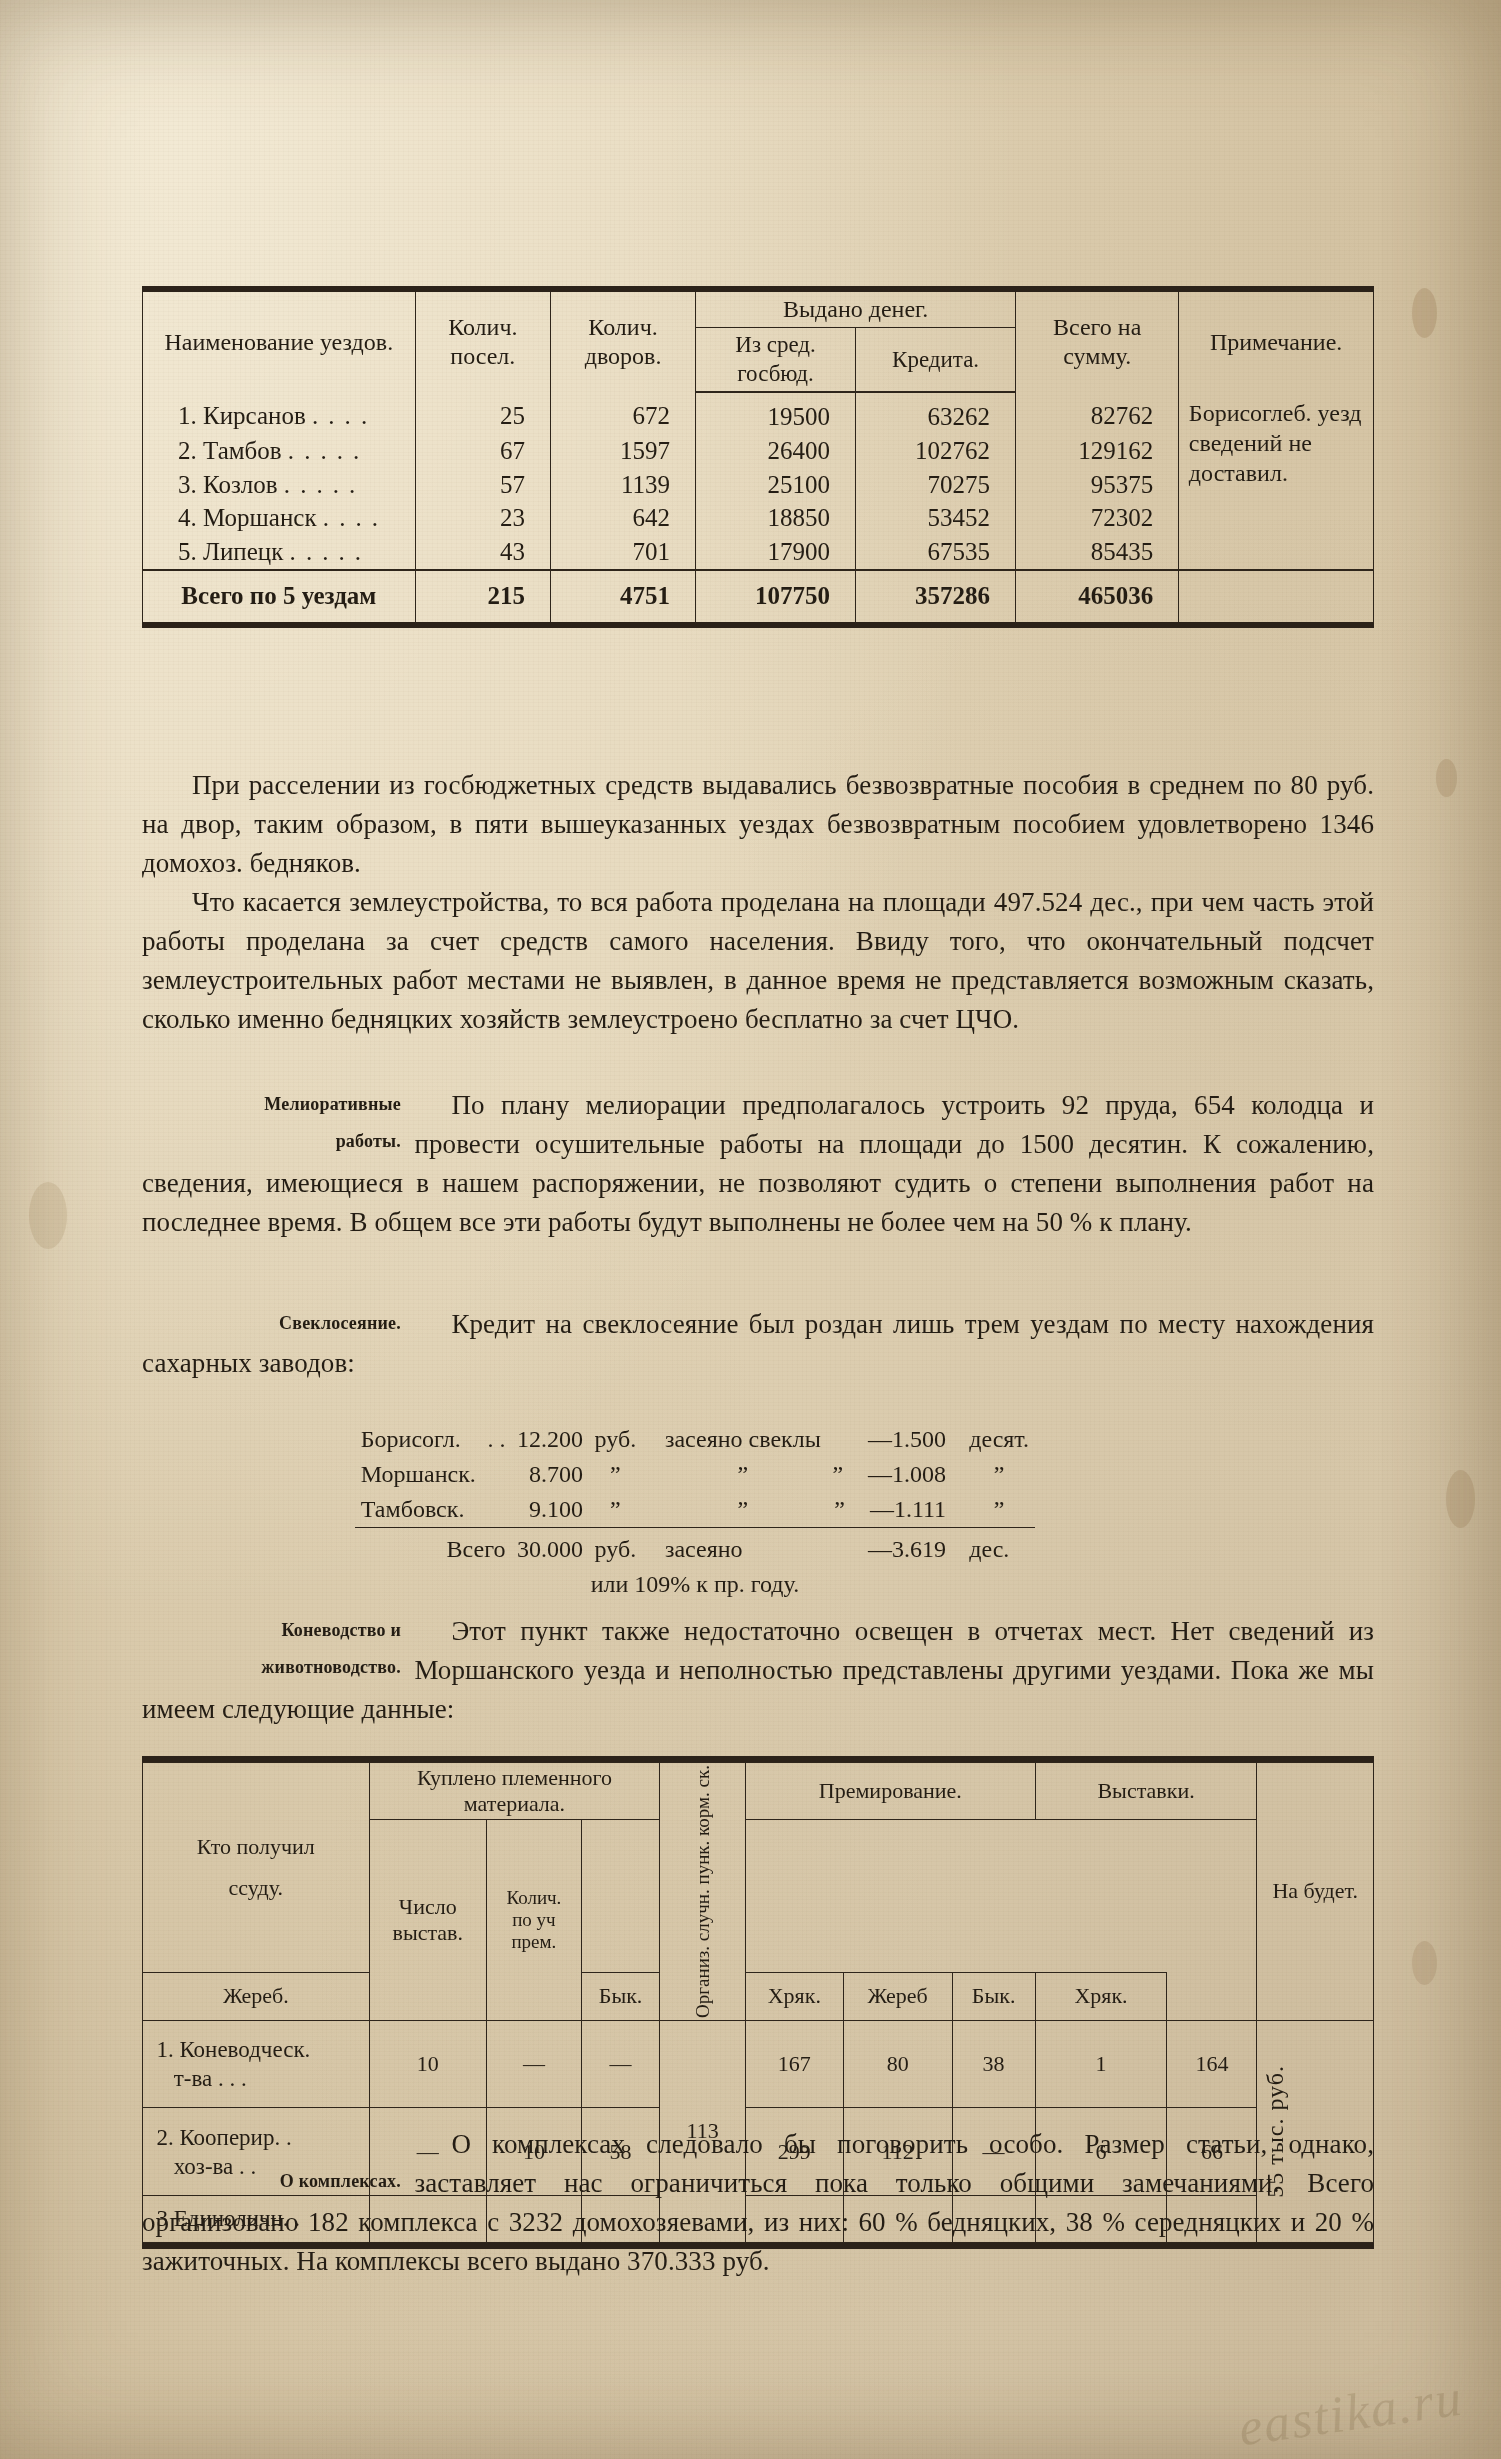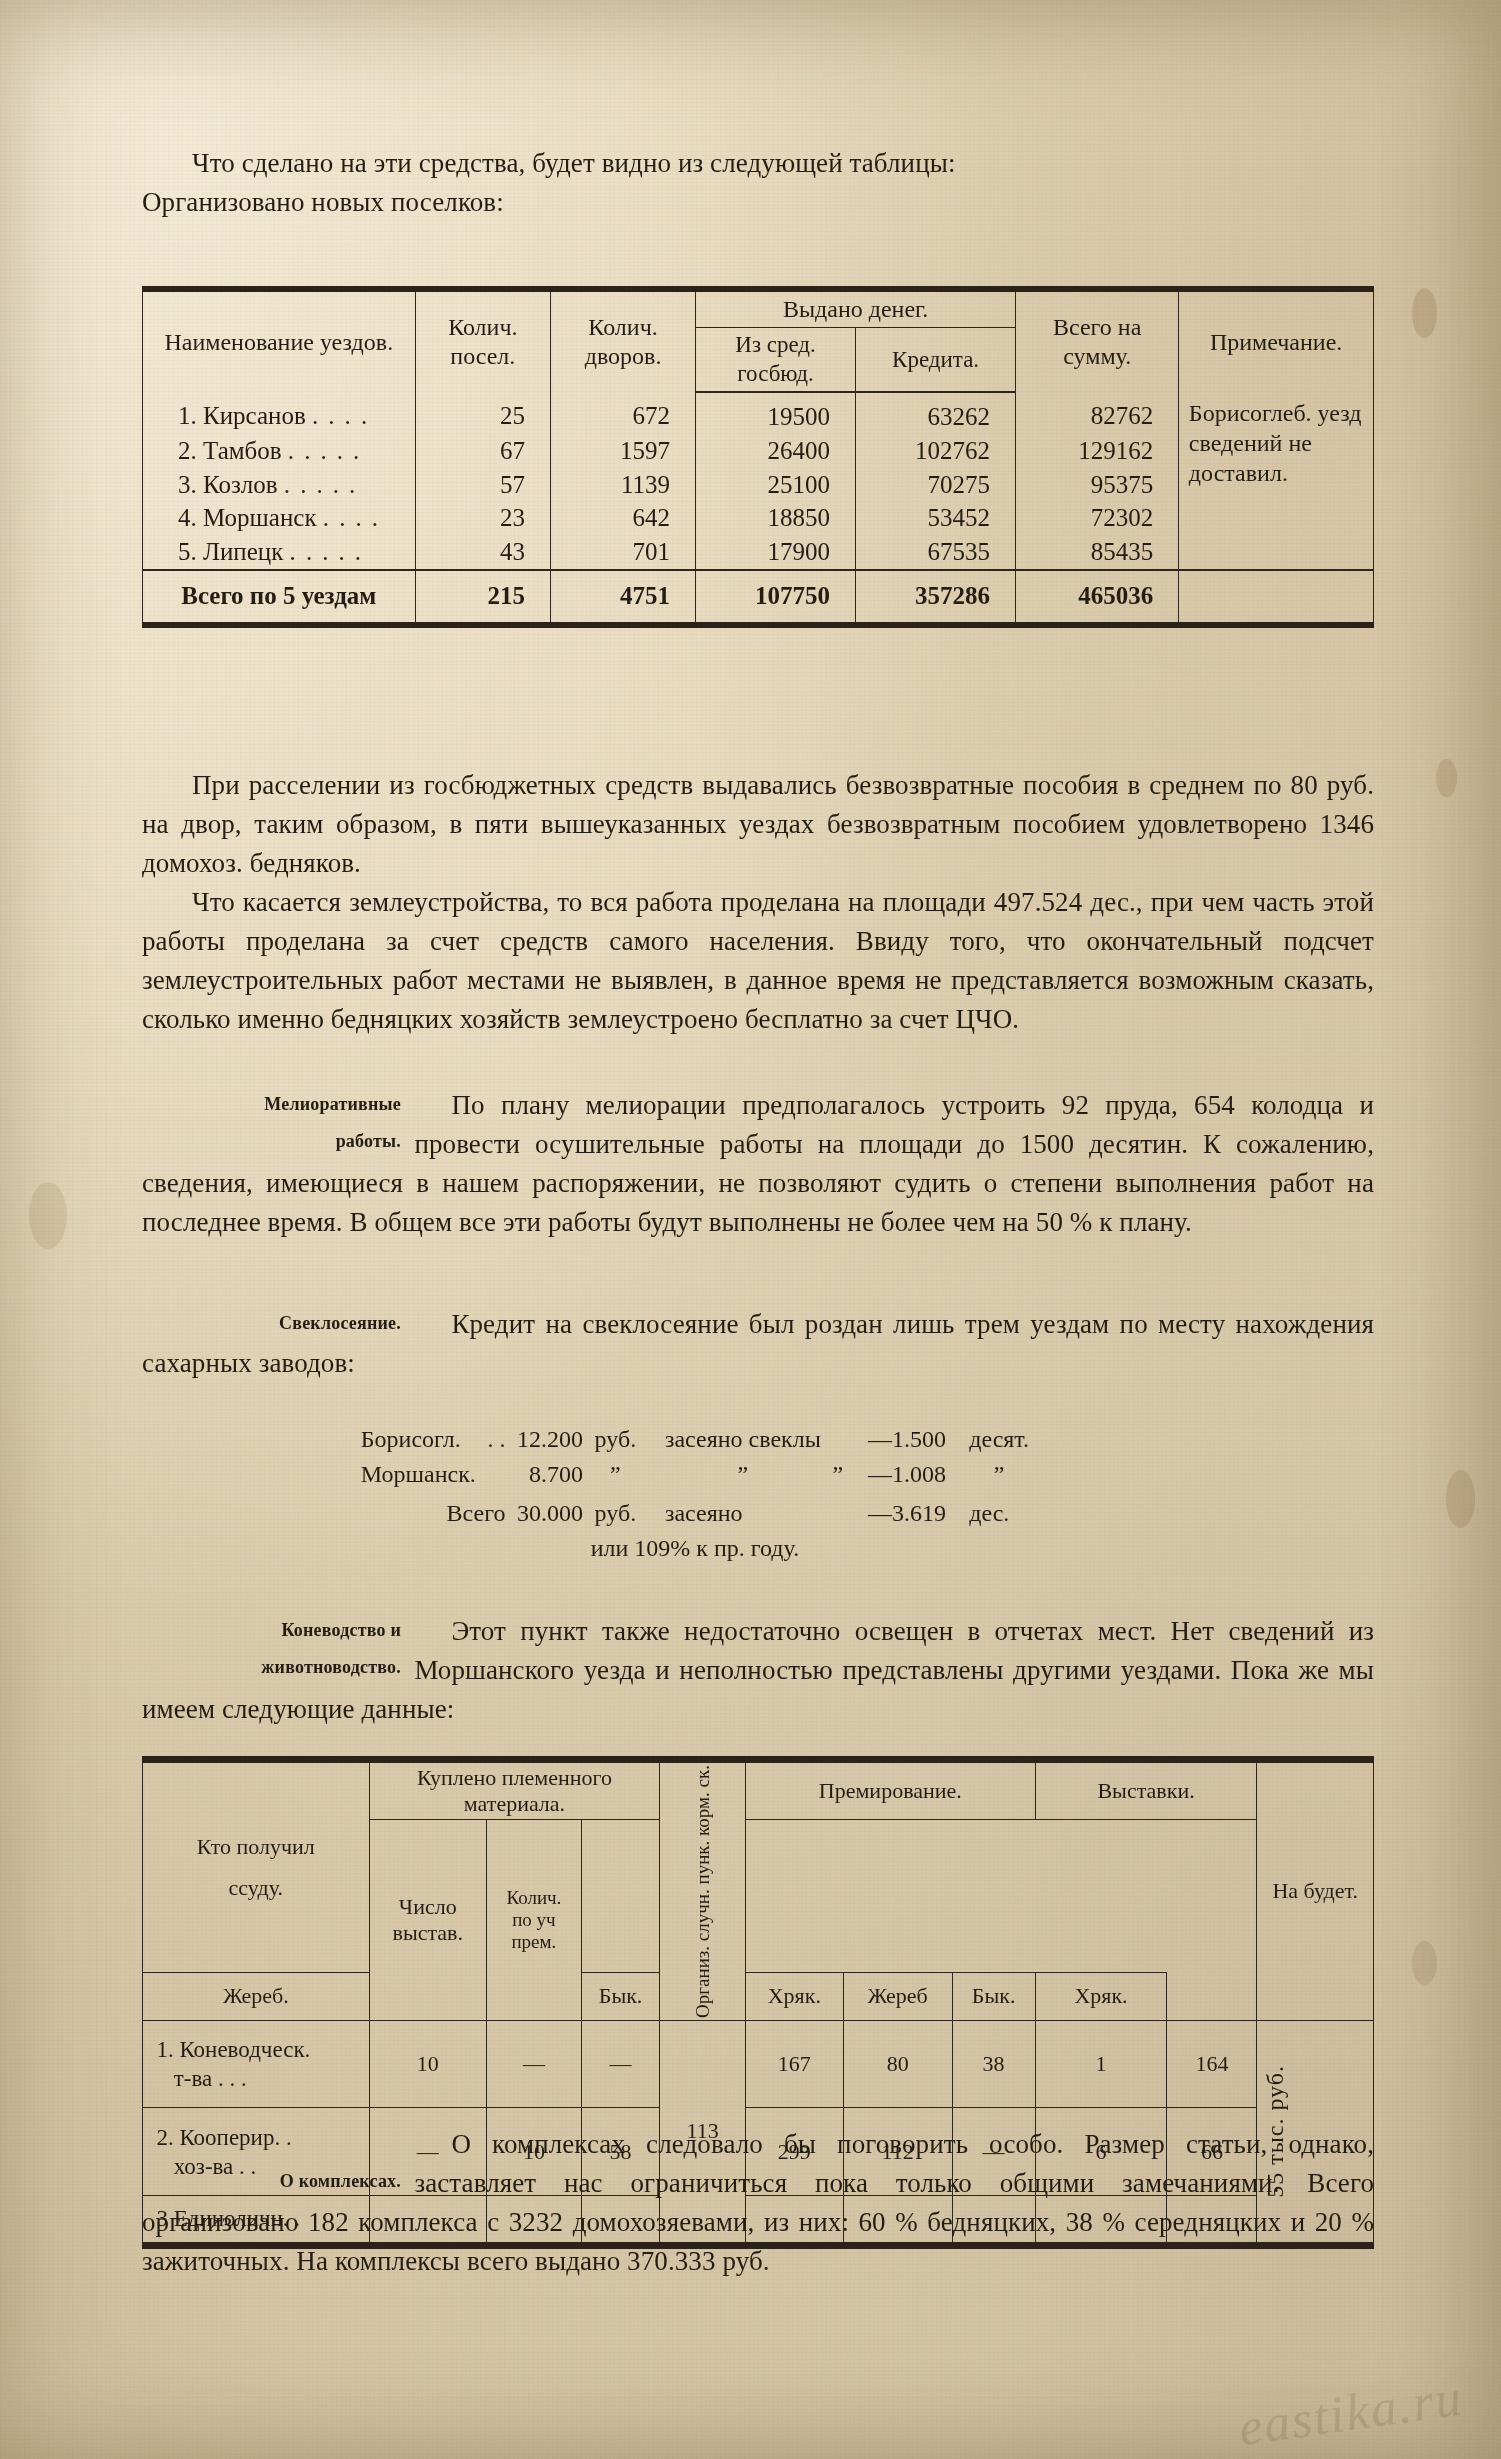--- a/index.html
+++ b/index.html
@@ -201,24 +201,20 @@
 
   <div class="paper-grain"></div>
 
   <div class="spot" style="left:1412px; top:288px; width:25px; height:50px; background:rgba(150,120,80,0.28);"></div>
   <div class="spot" style="left:1436px; top:759px; width:21px; height:38px; background:rgba(150,120,80,0.25);"></div>
   <div class="spot" style="left:1446px; top:1470px; width:29px; height:58px; background:rgba(150,120,80,0.25);"></div>
   <div class="spot" style="left:1412px; top:1941px; width:25px; height:44px; background:rgba(150,120,80,0.22);"></div>
   <div class="spot" style="left:29px; top:1182px; width:38px; height:67px; background:rgba(150,120,80,0.18);"></div>
 
 
-  <div style="position:absolute; left:142px; top:144px; width:1232px;">
-    <p class="body indent" style="text-align:left;">Что сделано на эти средства, будет видно из следующей таблицы:</p>
-    <p class="body" style="text-align:left;">Организовано новых поселков:</p>
-  </div>
 
   <div class="t1">
     <div class="outer-top"></div>
     <table>
       <tbody>
           <tr class="hdr">
         <th rowspan="2" style="width:288px;margin-top:32px;">Наименование уездов.</th>
         <th rowspan="2" style="width:134px;">
           <div>Колич.</div>
           <div>посел.</div>
@@ -347,20 +343,31 @@
         <td>Моршанск.</td>
         <td></td>
         <td style="text-align:right;">8.700</td>
         <td class="center">”</td>
         <td class="center" style="padding-left:23px;">”</td>
         <td style="text-align:right;">
           <span style="padding-right:25px;">”</span><span>—1.008</span>
         </td>
         <td class="center" style="padding-left:17.3px;">”</td>
       </tr>
+      <tr class="line">
+        <td>Тамбовск.</td>
+        <td></td>
+        <td style="text-align:right;">9.100</td>
+        <td class="center">”</td>
+        <td class="center" style="padding-left:23px;">”</td>
+        <td style="text-align:right;">
+          <span style="padding-right:25px;">”</span><span>—1.111</span>
+        </td>
+        <td class="center" style="padding-left:17.3px;">”</td>
+      </tr>
       <tr class="totalrow">
         <td colspan="2" style="text-align:right;">Всего</td>
         <td style="text-align:right;">30.000</td>
         <td>руб.</td>
         <td style="padding-left:23px;">засеяно</td>
         <td style="text-align:right;">—3.619</td>
         <td style="padding-left:17.3px;">дес.</td>
       </tr>
       <tr>
         <td colspan="7" style="text-align:center;">или 109% к пр. году.</td>

